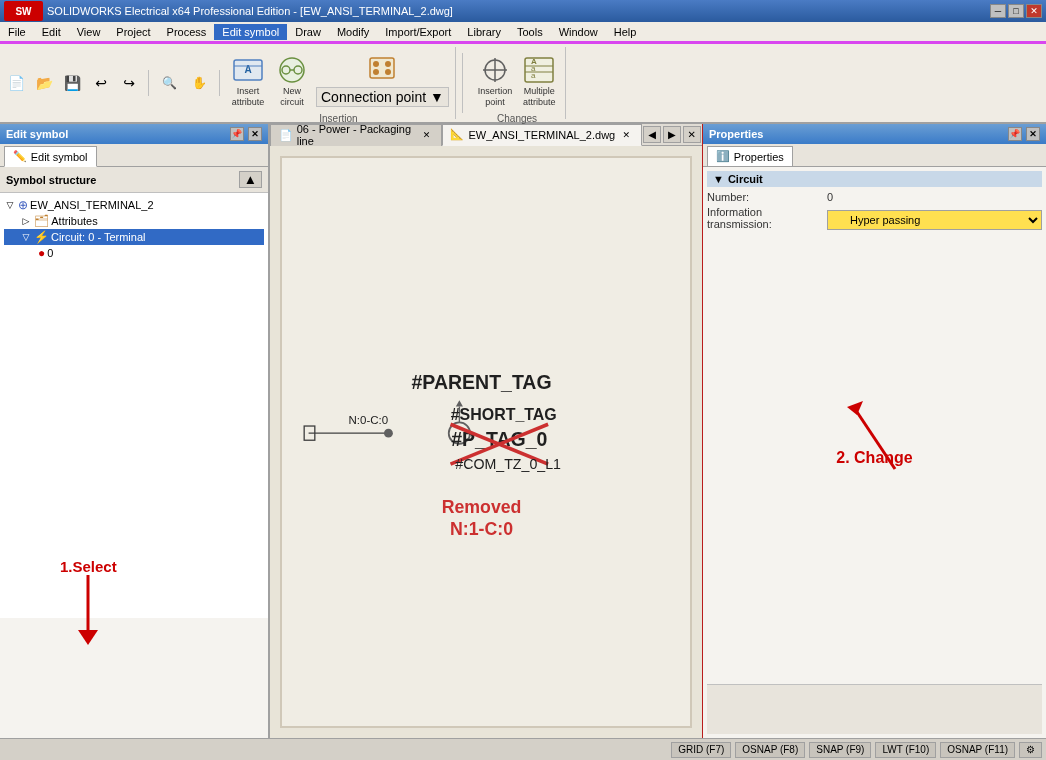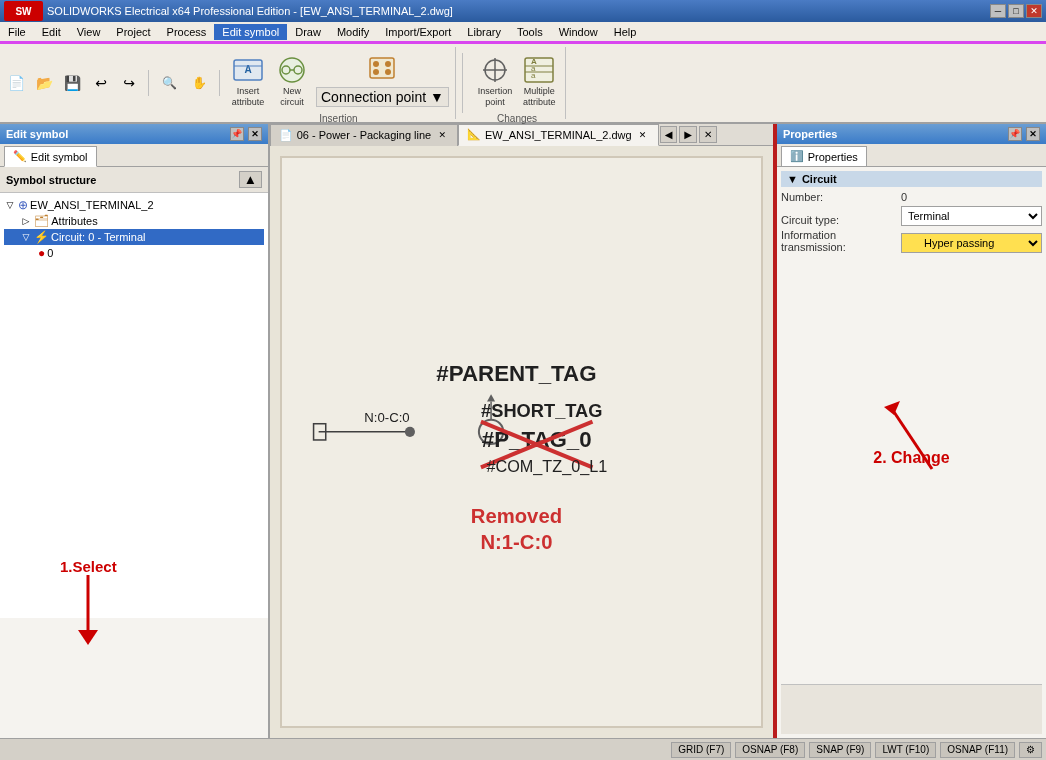--- a/index.html
+++ b/index.html
@@ -201,23 +201,23 @@
     
     .drawing-canvas {
       flex: 1;
       background: #e8e4d8;
       position: relative;
       overflow: hidden;
     }
 
     
     .right-panel {
-      width: 273px;
+      width: 344px;
       background: #f5f3ef;
-      border-left: 4px solid #b91c1c;
+      border-left: 1px solid #b91c1c;
       display: flex;
       flex-direction: column;
     }
     .properties-header {
       background: linear-gradient(to bottom, #6a9ed4, #3a7bc8);
       color: white;
       padding: 3px 6px;
       font-size: 11px;
       font-weight: bold;
       display: flex;
@@ -606,26 +606,20 @@
 
       <div class="prop-section-header">
         <span>▼</span>
         <span>Circuit</span>
       </div>
       <div class="prop-row">
         <div class="prop-label">Number:</div>
         <div class="prop-value">0</div>
       </div>
       <div class="prop-row">
-        <div class="prop-label">Circuit type:</div>
-        <select class="prop-select">
-          <option value="Terminal">Terminal</option>
-        </select>
-      </div>
-      <div class="prop-row">
         <div class="prop-label">Information transmission:</div>
         <select class="prop-select highlighted">
           <option value="Hyper passing">Hyper passing</option>
         </select>
       </div>
     </div>
 
     <div style="position:relative;padding:20px;display:flex;flex-direction:column;align-items:center;">
       <svg width="100" height="90" viewBox="0 0 100 90">
 

